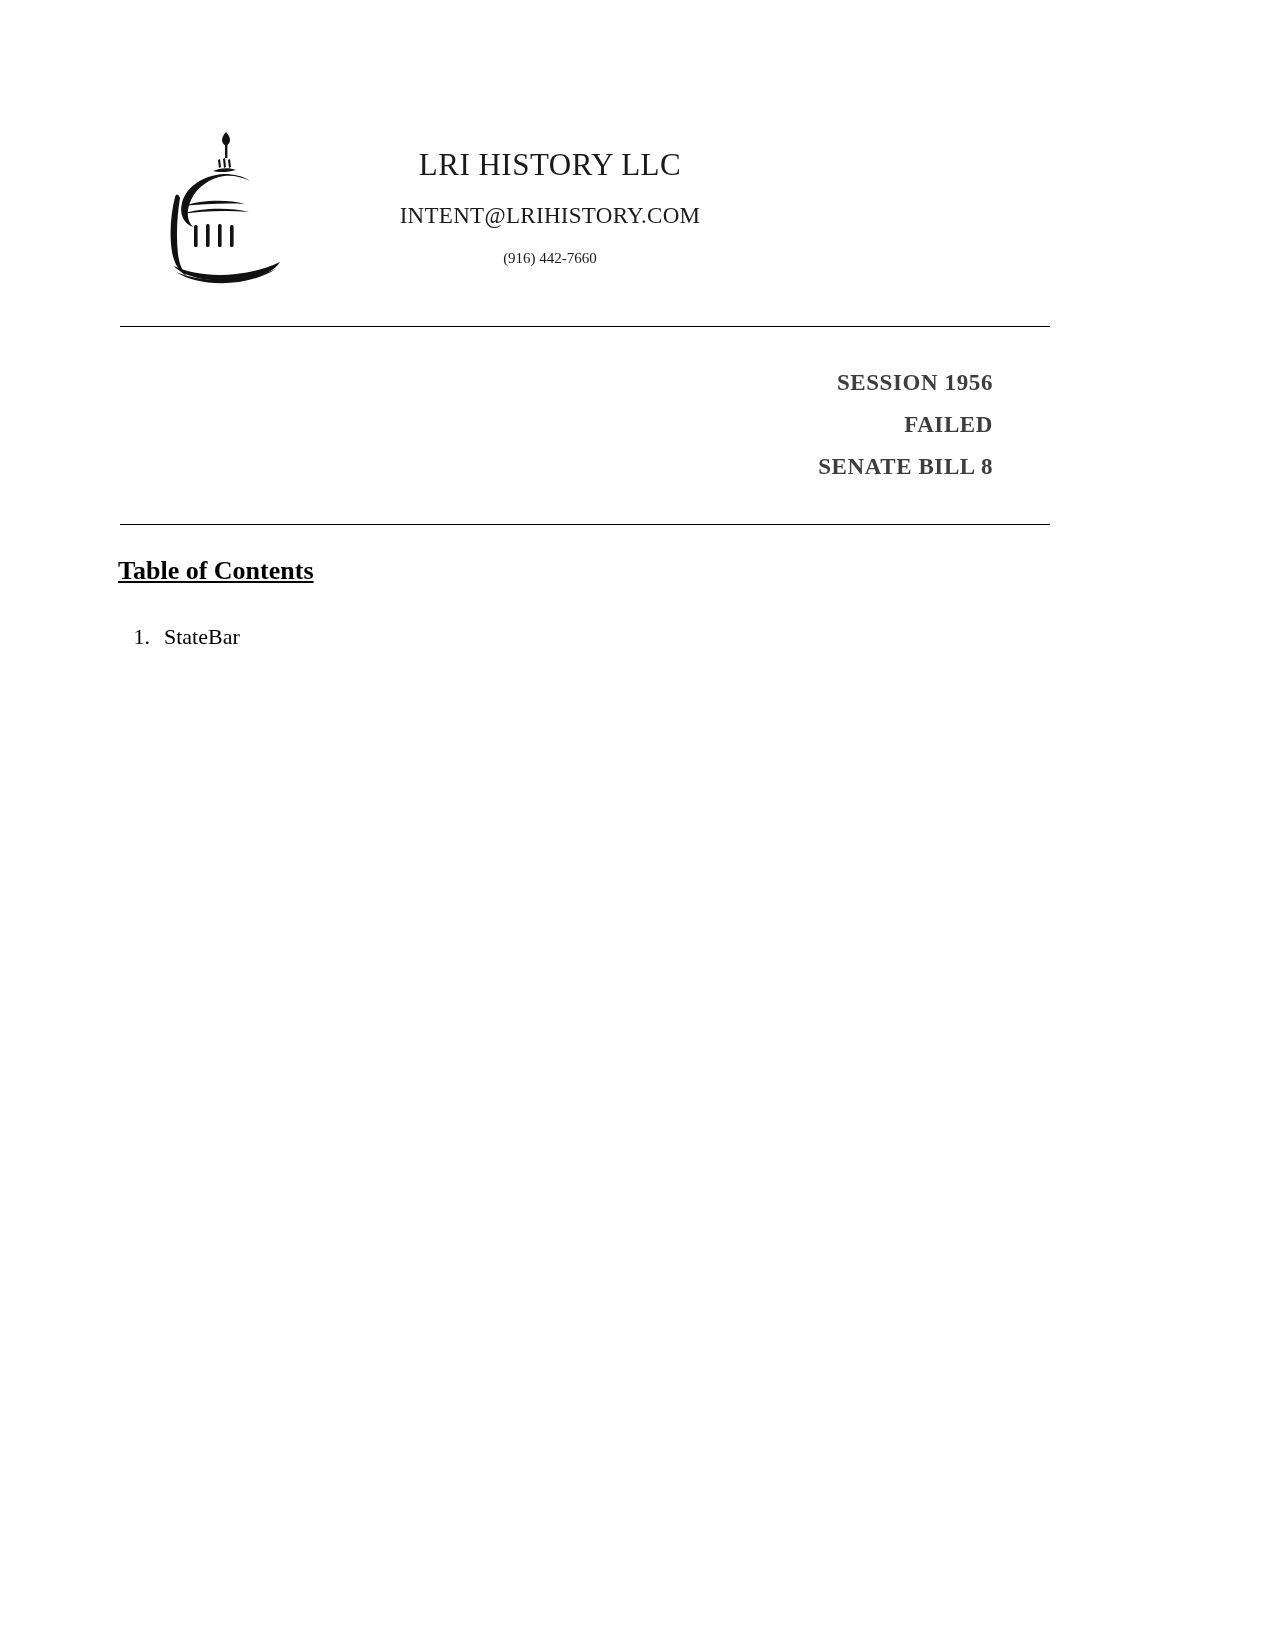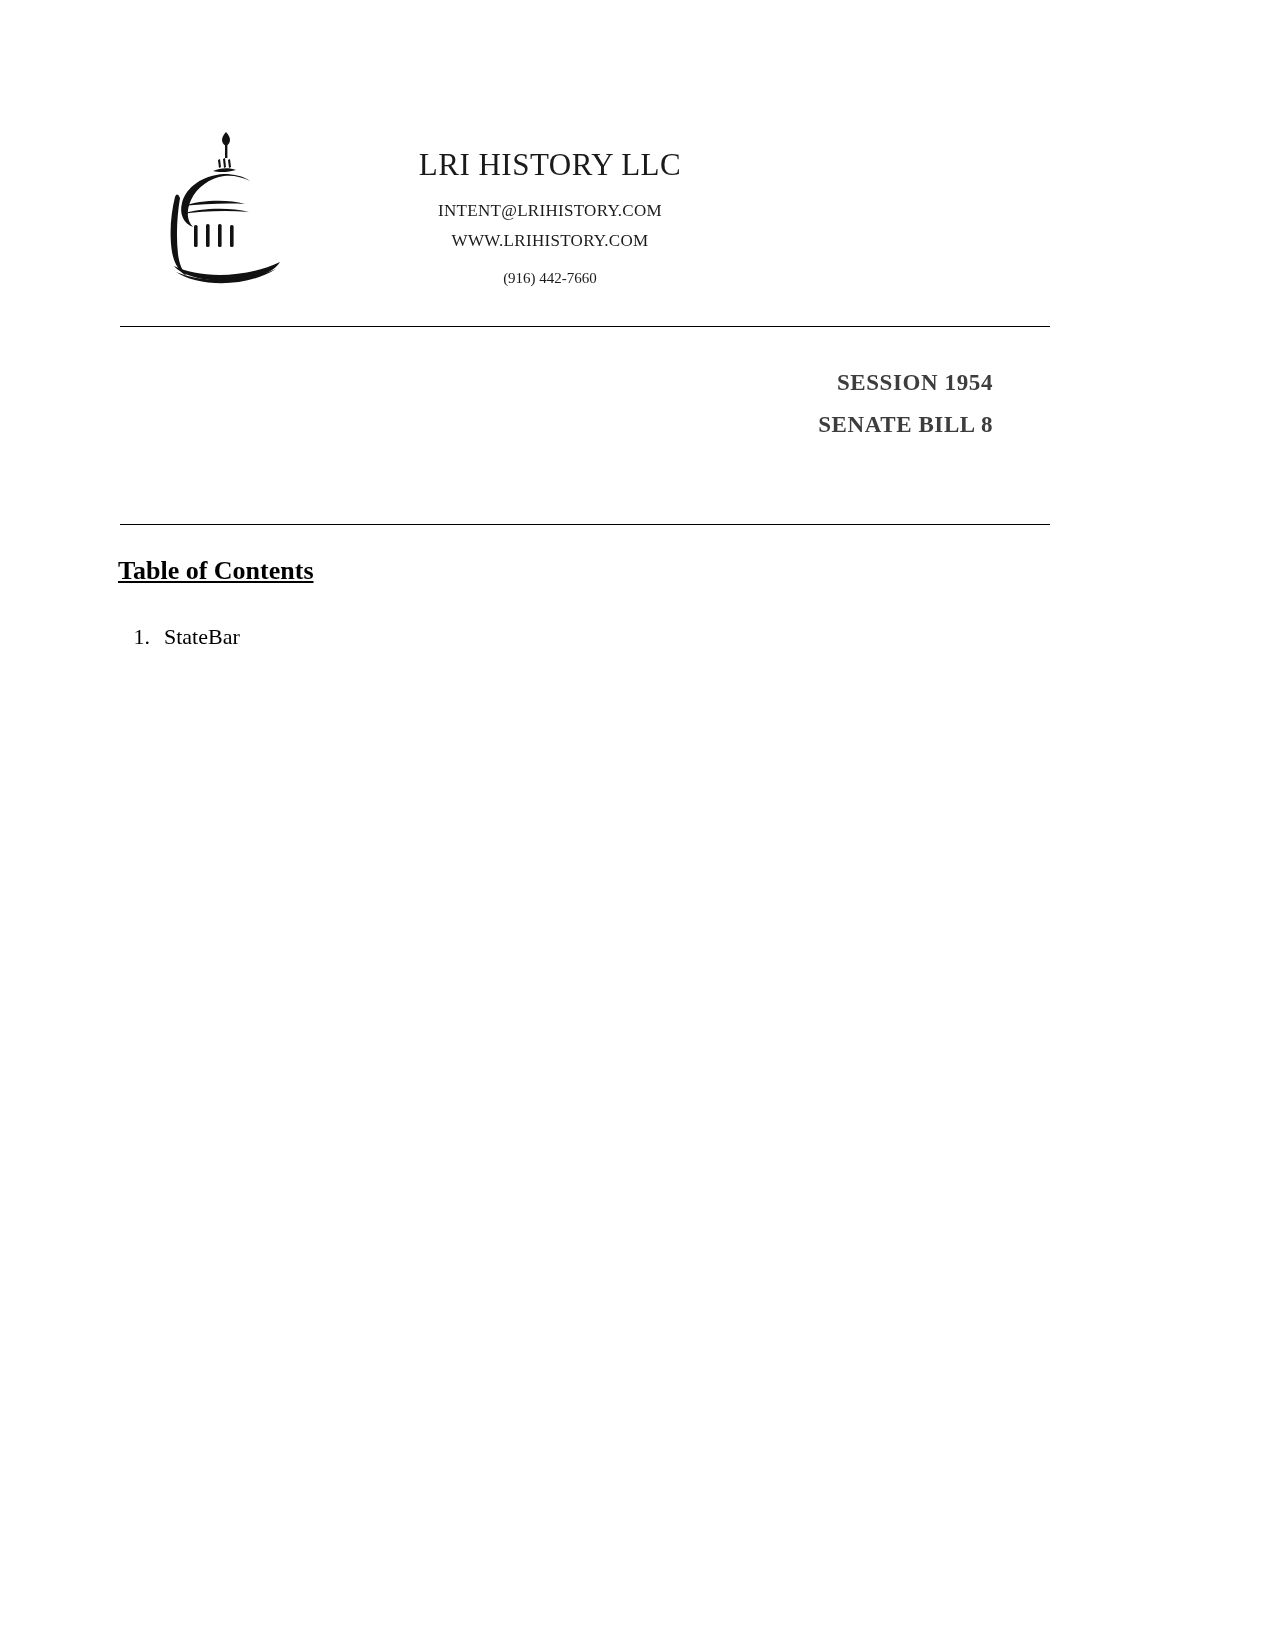--- a/index.html
+++ b/index.html
@@ -56,21 +56,21 @@
     font-family: "Liberation Serif", serif;
     font-size: 31px;
     letter-spacing: 0.5px;
     color: #1a1a1a;
     line-height: 1.1;
     margin-bottom: 14px;
   }
 
   .contact-line {
     font-family: "Liberation Serif", serif;
-    font-size: 17px;
+    font-size: 23px;
     letter-spacing: 0.3px;
     color: #1a1a1a;
     line-height: 1.75;
   }
 
   .contact-phone {
     font-family: "Liberation Serif", serif;
     font-size: 15px;
     color: #1a1a1a;
     line-height: 1.9;
@@ -177,30 +177,30 @@
 
           <path d="M24 140 c24 12 70 13 106 -4 c-6 10 -22 16 -42 18 c-27 3 -55 -3 -64 -14 z"></path>
           <path d="M26 146 c26 11 68 11 100 -3 c-30 19 -78 18 -100 3 z"></path>
         </g>
       </svg>
     </div>
 
     <div class="contact-block">
       <div class="company-name">LRI HISTORY LLC</div>
       <div class="contact-line">INTENT@LRIHISTORY.COM</div>
-      <div class="contact-line">WWW.LRIHISTORY.COM</div>
       <div class="contact-phone">(916) 442-7660</div>
     </div>
 
   </div>
 
   <div class="rule rule-top"></div>
 
   <div class="bill-heading">
-    <div>SESSION  1954</div>
+    <div>SESSION  1956</div>
+    <div>FAILED</div>
     <div>SENATE BILL 8</div>
   </div>
 
   <div class="rule rule-bottom"></div>
 
   <div class="toc-title">Table of Contents</div>
 
   <ul class="toc-list">
     <li class="toc-item">
       <span class="toc-num">1.</span>

